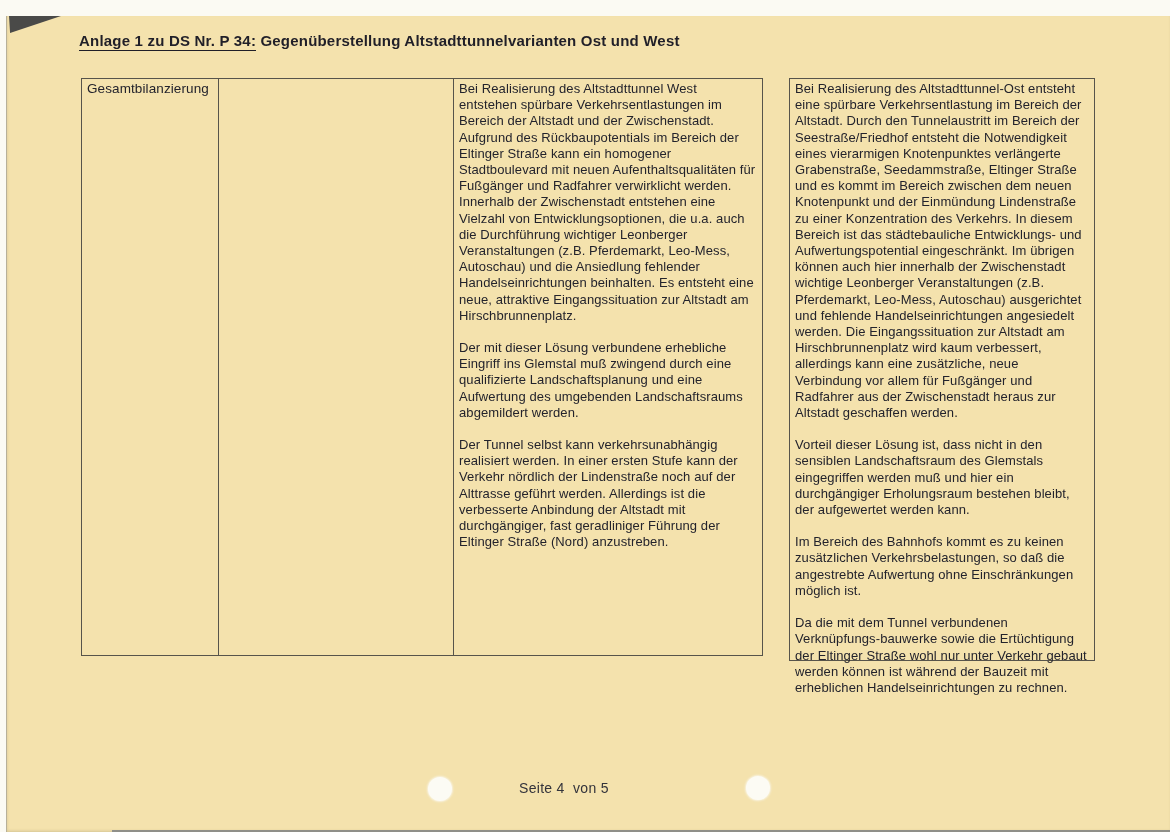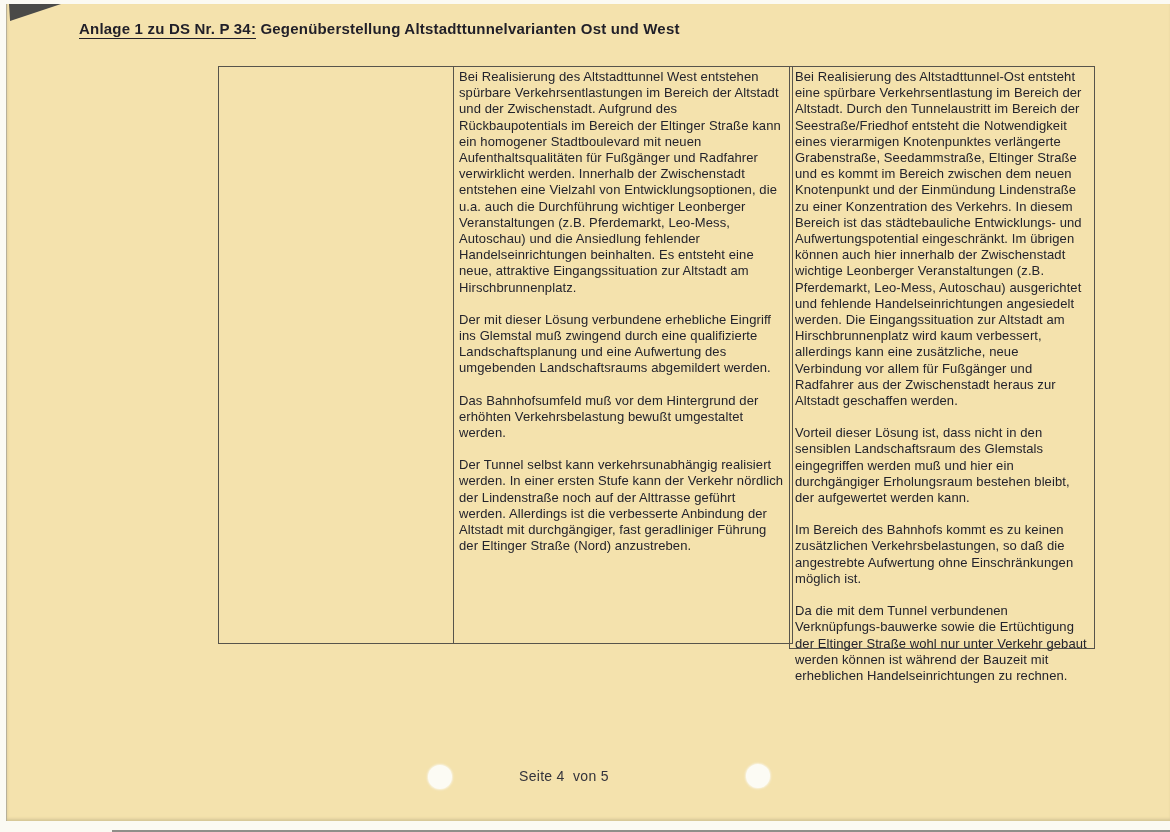--- a/index.html
+++ b/index.html
@@ -6,21 +6,21 @@
     margin: 0; padding: 0;
     width: 1170px; height: 832px;
     overflow: hidden;
     background: #fbfaf3;
     font-family: "Liberation Sans", sans-serif;
   }
   #canvas { position: relative; width: 1170px; height: 832px; }
 
   
   #paper {
-    position: absolute; left: 6px; top: 4px; width: 1164px; height: 817px;
+    position: absolute; left: 6px; top: 16px; width: 1164px; height: 817px;
     background: #f4e2ad;
     border-left: 1px solid #b7b098;
     box-shadow: inset 0 -2px 3px rgba(120,110,80,.25);
   }
   
   #corner-artifact {
     position: absolute; left: 2px; top: 0; width: 52px; height: 17px;
     background: #4a4a48;
     clip-path: polygon(0 0, 100% 0, 2% 100%);
   }
@@ -42,21 +42,21 @@
   .cell {
     position: absolute; top: 0; box-sizing: border-box;
     border: 1px solid #57544b;
     background: transparent;
     color: #23232c;
     font-size: 13px; line-height: 16.2px; letter-spacing: .1px;
     padding: 2px 6px 2px 5px;
   }
   #row-label-cell { left: 0; width: 138px; height: 578px; }
   #empty-cell     { left: 137px; width: 236px; height: 578px; }
-  #west-cell      { left: 372px; width: 340px; height: 578px; }
+  #west-cell      { left: 372px; width: 310px; height: 578px; }
   #ost-cell       { left: 708px; width: 306px; height: 583px; }
   .cell p { margin: 0 0 11px 0; }
   .cell p + p { margin-top: 16px; }
   #row-label-cell .label { font-size: 13.5px; }
 
   
   #page-indicator {
     position: absolute; left: 512px; top: 764px;
     font-size: 14px; color: #33333b; letter-spacing: .3px;
     white-space: pre;
@@ -74,27 +74,29 @@
 <div id="canvas">
   <div id="paper">
 
     <div id="corner-artifact"></div>
 
     <div id="doc-title">
       <span class="underlined">Anlage 1 zu DS Nr. P 34:</span><span> Gegenüberstellung Altstadttunnelvarianten Ost und West</span>
     </div>
 
     <div id="comparison-table">
+      <div class="cell" id="row-label-cell">
+        <span class="label">Gesamtbilanzierung</span>
+      </div>
 
       <div class="cell" id="empty-cell"></div>
 
       <div class="cell" id="west-cell">
         <p>Bei Realisierung des Altstadttunnel West entstehen spürbare Verkehrsentlastungen im Bereich der Altstadt und der Zwischenstadt. Aufgrund des Rückbaupotentials im Bereich der Eltinger Straße kann ein homogener Stadtboulevard mit neuen Aufenthaltsqualitäten für Fußgänger und Radfahrer verwirklicht werden. Innerhalb der Zwischenstadt entstehen eine Vielzahl von Entwicklungsoptionen, die u.a. auch die Durchführung wichtiger Leonberger Veranstaltungen (z.B. Pferdemarkt, Leo-Mess, Autoschau) und die Ansiedlung fehlender Handelseinrichtungen beinhalten. Es entsteht eine neue, attraktive Eingangssituation zur Altstadt am Hirschbrunnenplatz.</p>
         <p>Der mit dieser Lösung verbundene erhebliche Eingriff ins Glemstal muß zwingend durch eine qualifizierte Landschaftsplanung und eine Aufwertung des umgebenden Landschaftsraums abgemildert werden.</p>
-        <p>Das Bahnhofsumfeld muß vor dem Hintergrund der erhöhten Verkehrsbelastung bewußt umgestaltet werden.</p>
         <p>Der Tunnel selbst kann verkehrsunabhängig realisiert werden. In einer ersten Stufe kann der Verkehr nördlich der Lindenstraße noch auf der Alttrasse geführt werden. Allerdings ist die verbesserte Anbindung der Altstadt mit durchgängiger, fast geradliniger Führung der Eltinger Straße (Nord) anzustreben.</p>
       </div>
 
       <div class="cell" id="ost-cell">
         <p>Bei Realisierung des Altstadttunnel-Ost entsteht eine spürbare Verkehrsentlastung im Bereich der Altstadt. Durch den Tunnelaustritt im Bereich der Seestraße/Friedhof entsteht die Notwendigkeit eines vierarmigen Knotenpunktes verlängerte Grabenstraße, Seedammstraße, Eltinger Straße und es kommt im Bereich zwischen dem neuen Knotenpunkt und der Einmündung Lindenstraße zu einer Konzentration des Verkehrs. In diesem Bereich ist das städtebauliche Entwicklungs- und Aufwertungspotential eingeschränkt. Im übrigen können auch hier innerhalb der Zwischenstadt wichtige Leonberger Veranstaltungen (z.B. Pferdemarkt, Leo-Mess, Autoschau) ausgerichtet und fehlende Handelseinrichtungen angesiedelt werden. Die Eingangssituation zur Altstadt am Hirschbrunnenplatz wird kaum verbessert, allerdings kann eine zusätzliche, neue Verbindung vor allem für Fußgänger und Radfahrer aus der Zwischenstadt heraus zur Altstadt geschaffen werden.</p>
         <p>Vorteil dieser Lösung ist, dass nicht in den sensiblen Landschaftsraum des Glemstals eingegriffen werden muß und hier ein durchgängiger Erholungsraum bestehen bleibt, der aufgewertet werden kann.</p>
         <p>Im Bereich des Bahnhofs kommt es zu keinen zusätzlichen Verkehrsbelastungen, so daß die angestrebte Aufwertung ohne Einschränkungen möglich ist.</p>
         <p>Da die mit dem Tunnel verbundenen Verknüpfungs-bauwerke sowie die Ertüchtigung der Eltinger Straße wohl nur unter Verkehr gebaut werden können ist während der Bauzeit mit erheblichen Handelseinrichtungen zu rechnen.</p>
       </div>
     </div>

